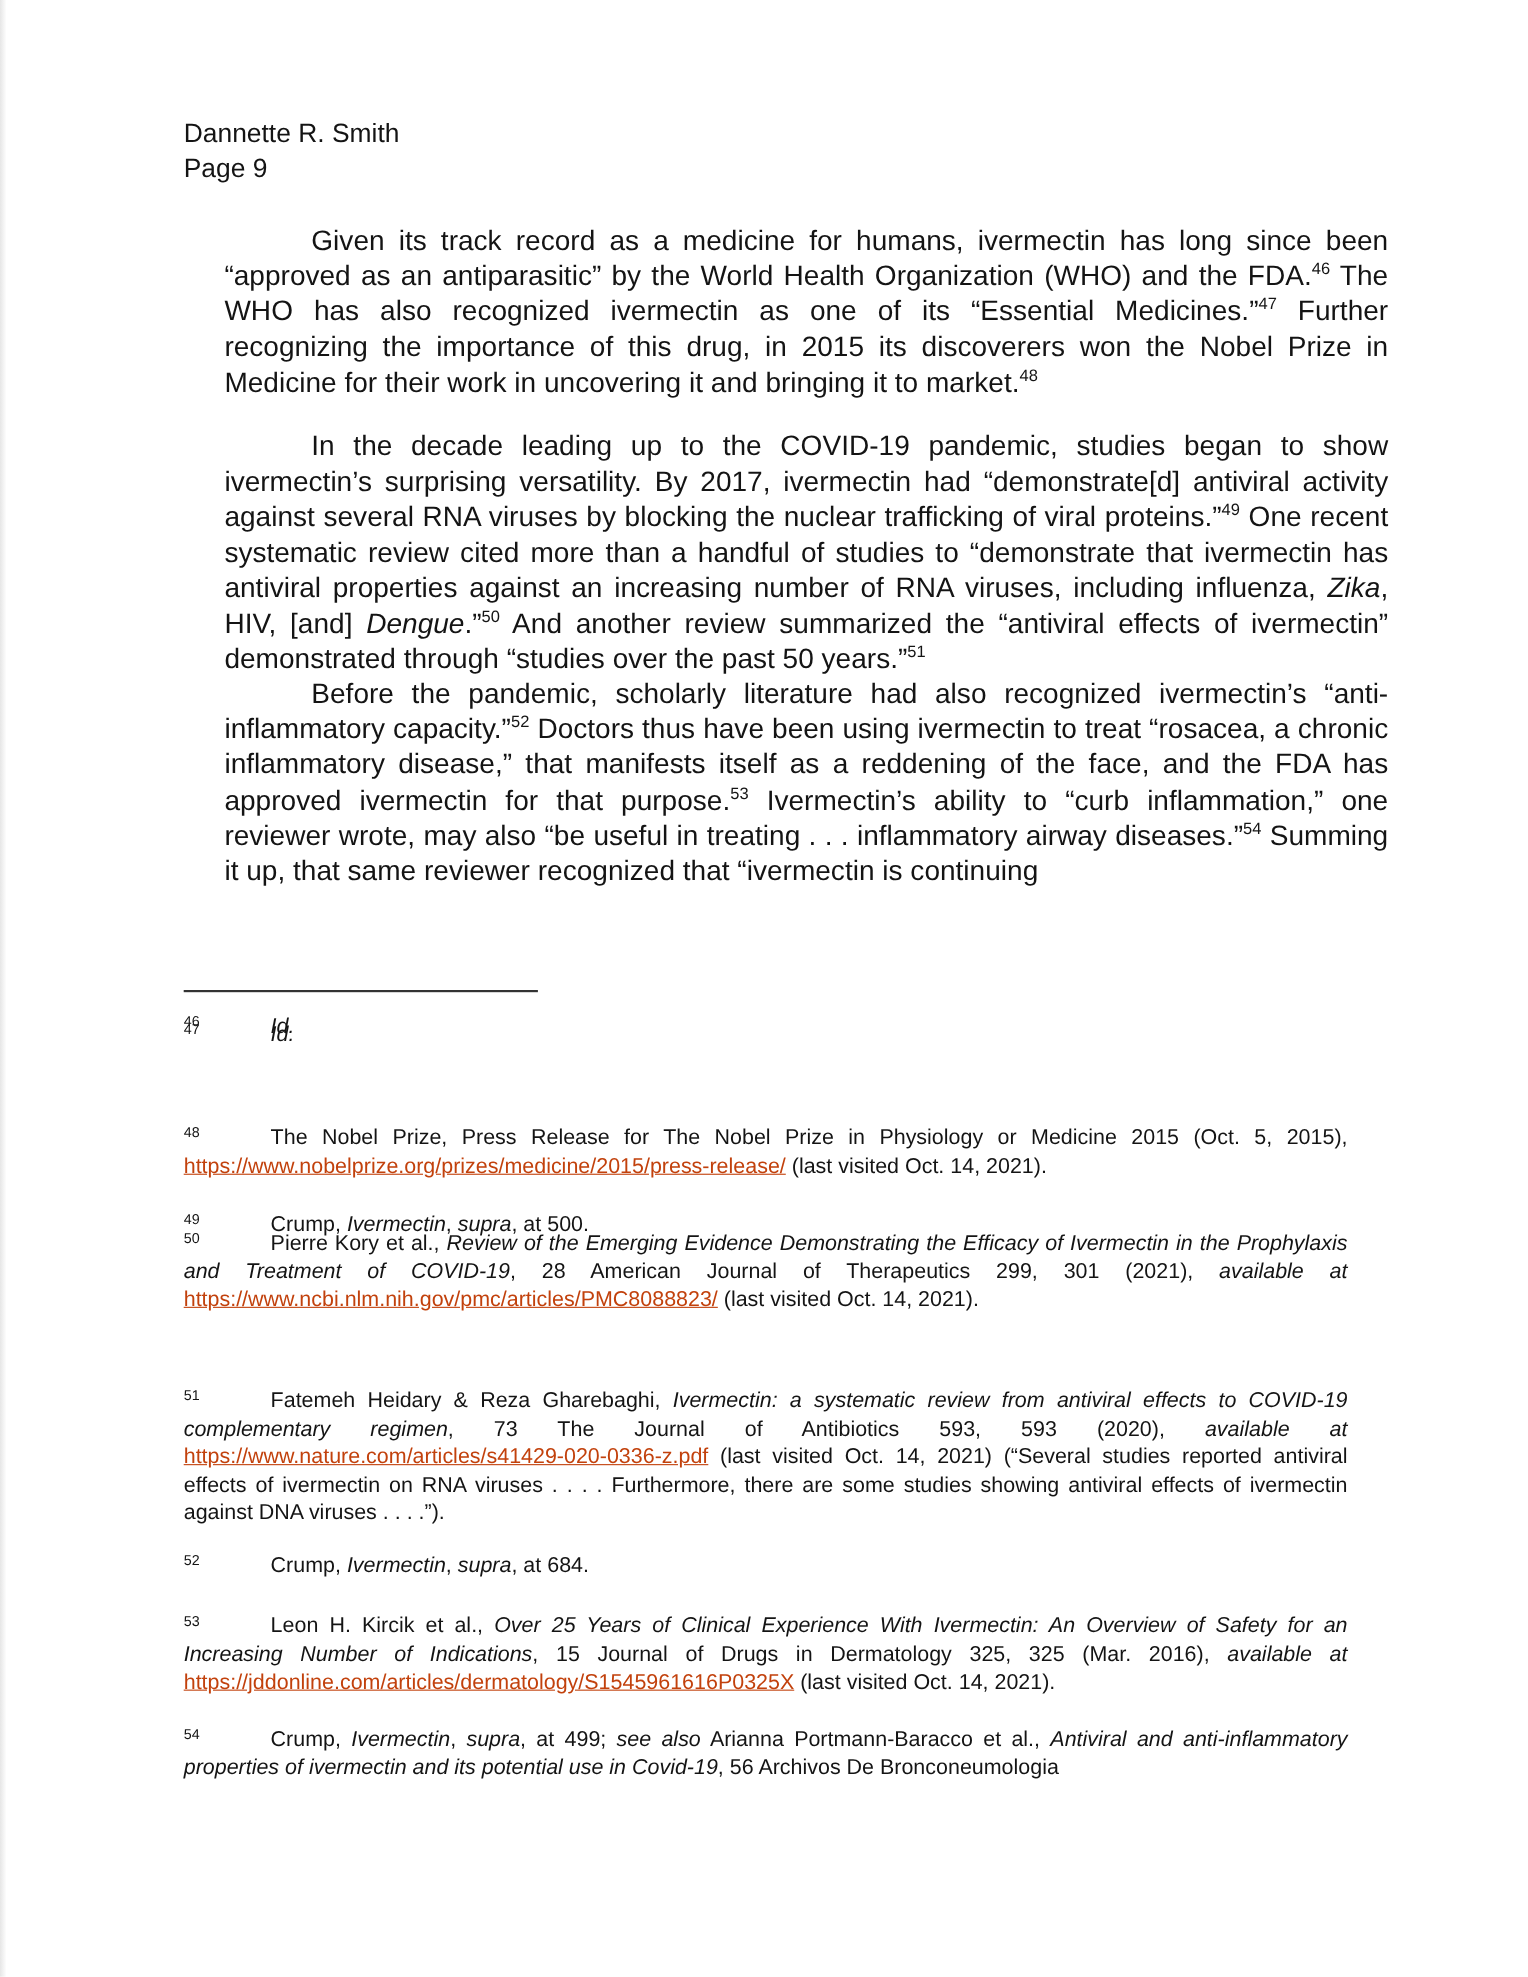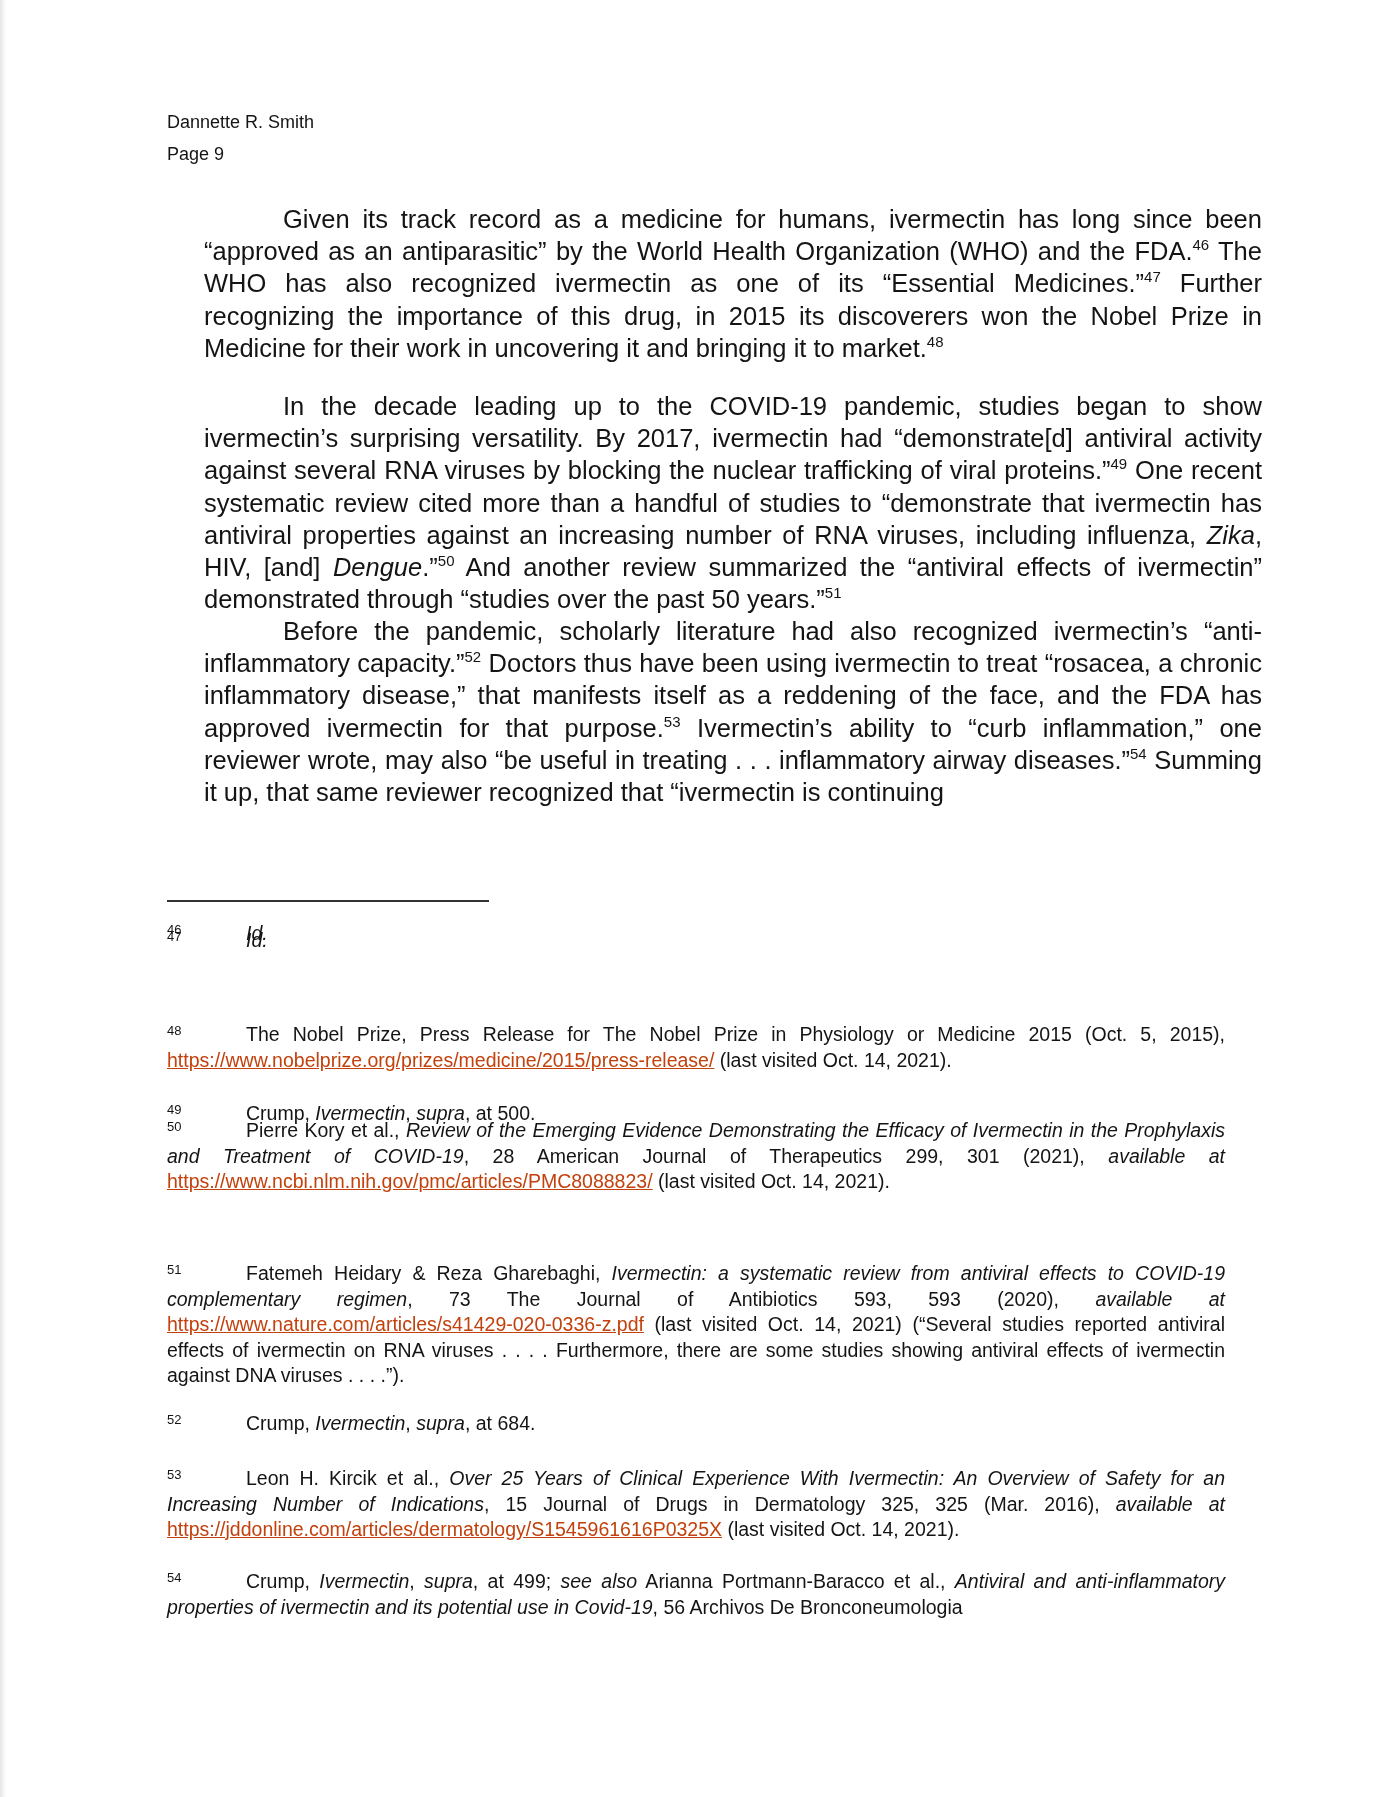--- a/index.html
+++ b/index.html
@@ -2,21 +2,21 @@
 <html><head>
 <meta charset="utf-8">
 <style>
   html, body { margin: 0; padding: 0; background: #ffffff; }
   body {
     width: 1389px; height: 1797px; position: relative; overflow: hidden;
     font-family: "Liberation Sans", sans-serif; color: #141414;
   }
   .edge { position: absolute; left: 0; top: 0; width: 6px; height: 1797px;
     background: linear-gradient(to right, #e6e6e6, #ffffff); }
-  .header { position: absolute; left: 167px; top: 106px; font-size: 18px; line-height: 32px; }
+  .header { position: absolute; left: 167px; top: 106px; font-size: 24px; line-height: 32px; }
   .body-text { position: absolute; left: 167px; width: 1058px; font-size: 25.5px;
     line-height: 32.2px; text-align: justify; margin-left: 37px; }
   .body-text .indent { display: inline-block; width: 79px; }
   sup { font-size: 15px; line-height: 0; vertical-align: 10px; }
   .p1 { top: 203px; }
   .p2 { top: 390px; }
   .p3 { top: 615px; }
   .rule { position: absolute; left: 167px; top: 900px; width: 322px; height: 2px; background: #333; }
   .fn { position: absolute; left: 167px; width: 1058px; font-size: 19.5px; line-height: 25.5px;
     text-align: justify; }

